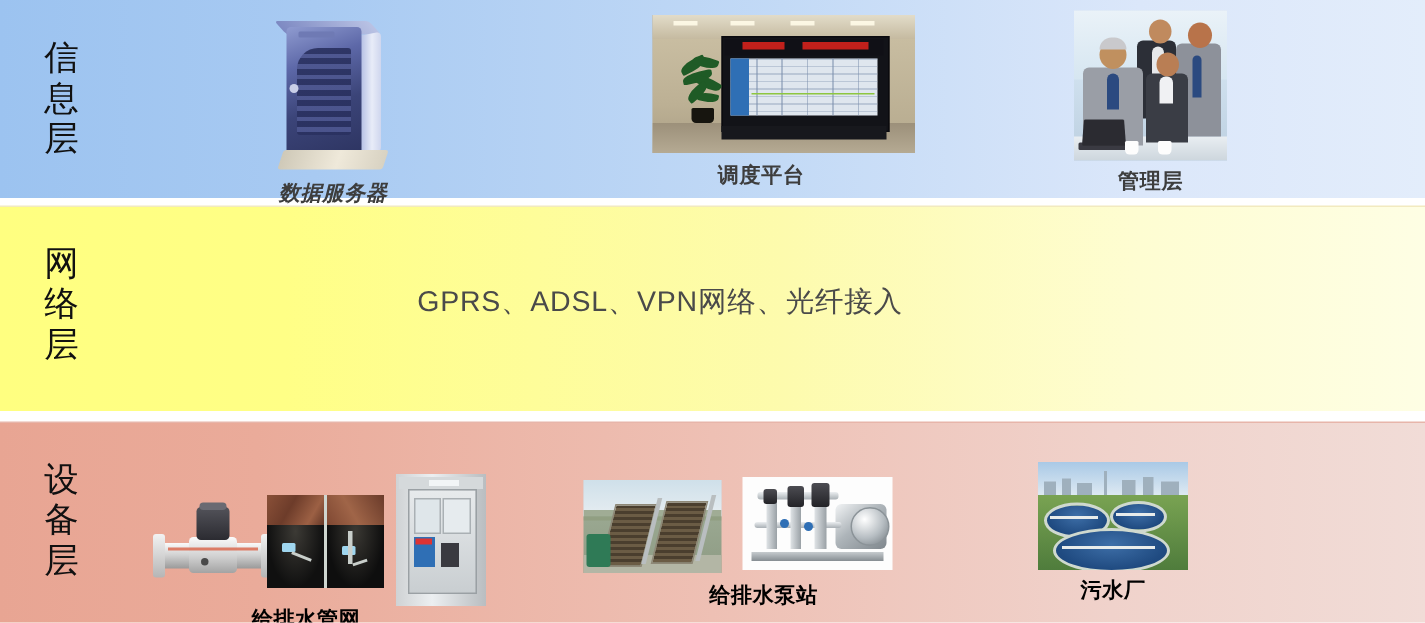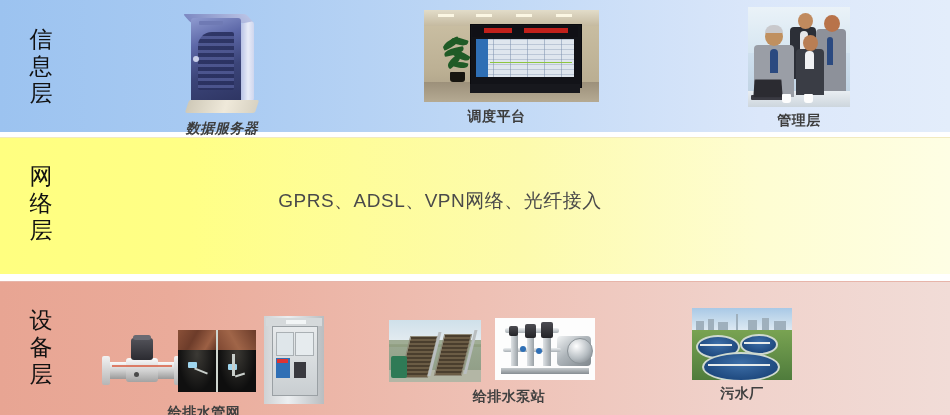--- a/index.html
+++ b/index.html
@@ -39,21 +39,21 @@
   .vt-net{top:163px;}
   .vt-dev{top:307px;}
 
   
   .item{position:absolute;text-align:center;}
   .caption{
     font-family:"DejaVu Sans","Liberation Sans",sans-serif;
     font-weight:bold;font-size:14px;color:#3d3d3d;
     white-space:nowrap;letter-spacing:.5px;
   }
-  .dev .caption{font-size:14px;color:#404040;}
+  .dev .caption{font-size:14px;color:#000000;}
 
   .pic{position:relative;overflow:hidden;display:inline-block;vertical-align:bottom;}
 
   
   .server{width:78px;height:105px;position:relative;}
   .srv-body{
     position:absolute;left:8px;top:6px;width:50px;height:86px;
     background:linear-gradient(160deg,#8f9bd0 0%,#5d68a8 28%,#3b4478 60%,#2d3461 100%);
     border-radius:3px 3px 2px 2px;
   }
@@ -235,21 +235,21 @@
       <div class="srv-side"></div>
       <div class="srv-body"></div>
       <div class="srv-grill"></div>
       <div class="srv-badge"></div>
       <div class="srv-led"></div>
       <div class="srv-base"></div>
     </div>
     <div class="caption" style="margin-top:3px;">数据服务器</div>
   </div>
 
-  <div class="item" style="left:424px;top:10px;width:145px;">
+  <div class="item" style="left:435px;top:10px;width:145px;">
     <div class="pic ctrl">
       <div class="wallL"></div>
       <div class="wallR"></div>
       <div class="ceil"></div>
       <div class="lamp" style="left:14px;"></div>
       <div class="lamp" style="left:52px;"></div>
       <div class="lamp" style="left:92px;"></div>
       <div class="lamp" style="left:132px;"></div>
       <div class="floor"></div>
       <div class="vwall"></div>
@@ -265,21 +265,21 @@
         <div class="leaf" style="left:2px;top:10px;width:20px;height:7px;transform:rotate(-12deg);"></div>
         <div class="leaf" style="left:10px;top:14px;width:18px;height:7px;transform:rotate(30deg);"></div>
         <div class="leaf" style="left:4px;top:20px;width:16px;height:7px;transform:rotate(-40deg);"></div>
         <div class="leaf" style="left:12px;top:24px;width:14px;height:6px;transform:rotate(12deg);"></div>
         <div class="pot"></div>
       </div>
     </div>
     <div class="caption" style="margin-top:6px;">调度平台</div>
   </div>
 
-  <div class="item" style="left:748px;top:7px;width:102px;">
+  <div class="item" style="left:716px;top:7px;width:102px;">
     <div class="pic meet">
       <div class="win"></div>
       <div class="table"></div>
       
       <div class="p" style="left:68px;top:22px;width:30px;height:62px;background:#8d919a;"></div>
       <div class="head" style="left:76px;top:8px;width:16px;height:17px;background:#b8734a;"></div>
       <div class="p" style="left:79px;top:30px;width:6px;height:28px;background:#2b4a80;"></div>
       
       <div class="p" style="left:42px;top:20px;width:26px;height:52px;background:#2c2f37;"></div>
       <div class="head" style="left:50px;top:6px;width:15px;height:16px;background:#c08a5e;"></div>

